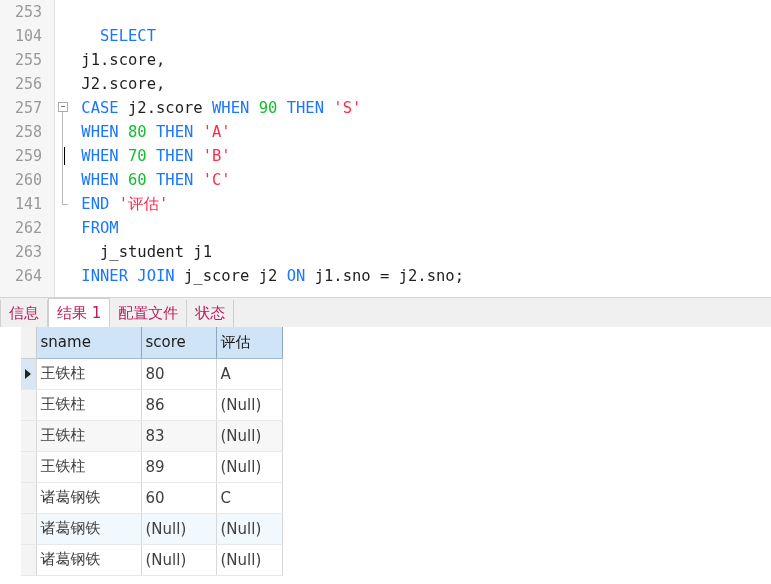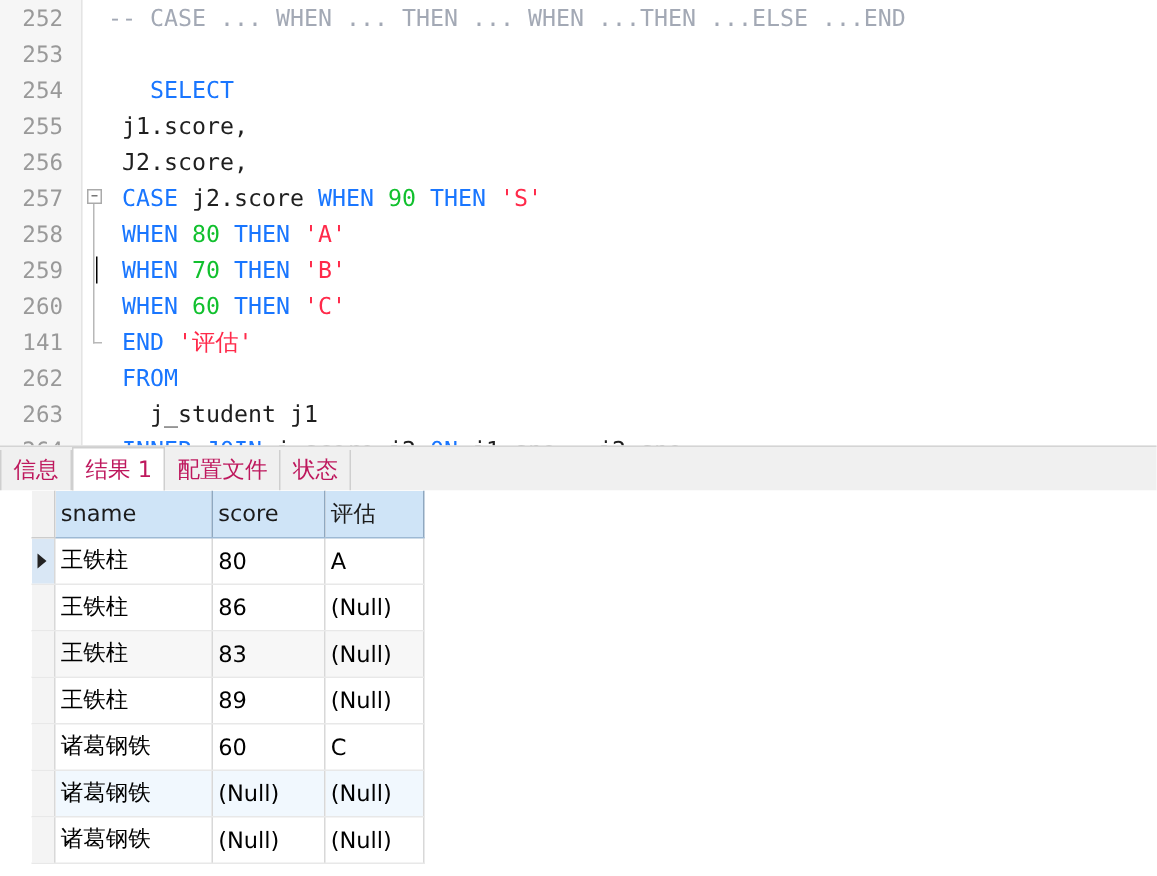--- a/index.html
+++ b/index.html
@@ -178,21 +178,21 @@
   table.rg th, table.rg td {
     height: 31px;
     padding: 0 4px;
     box-sizing: border-box;
     border-right: 1px solid #d8d8d8;
     border-bottom: 1px solid #e8e8e8;
     overflow: hidden;
     white-space: nowrap;
     font-weight: normal;
     text-align: left;
-    color: #000000;
+    color: #404040;
   }
   table.rg thead th {
     background: #cfe4f7;
     border-bottom: 1px solid #9db9d4;
     border-right: 1px solid #8fa8c0;
     color: #1b1b1b;
   }
   table.rg thead th.gut {
     background: #f2f2f2;
     border-right: 1px solid #cccccc;
@@ -221,23 +221,22 @@
   td.null { color: #b7bbc6; margin-left: 33px; }
   tr.tint-gray td:not(.gut) { background: #f7f7f7; }
   tr.tint-blue td:not(.gut) { background: #f1f8fe; }
 </style>
 </head>
 <body>
 
 <div id="editor">
   <div id="gutter-bg"></div>
   <div id="code-lines">
-      <div class="code-line"><span class="ln">252</span><span class="code-text"><span class="cmt">-- CASE ... WHEN ... THEN ... WHEN ...THEN ...ELSE ...END</span></span></div>
       <div class="code-line"><span class="ln">253</span><span class="code-text"></span></div>
-      <div class="code-line"><span class="ln">254</span><span class="code-text"><span class="plain">   </span><span class="kw">SELECT</span></span></div>
+      <div class="code-line"><span class="ln">104</span><span class="code-text"><span class="plain">   </span><span class="kw">SELECT</span></span></div>
       <div class="code-line"><span class="ln">255</span><span class="code-text"><span class="plain"> j1.score,</span></span></div>
       <div class="code-line"><span class="ln">256</span><span class="code-text"><span class="plain"> J2.score,</span></span></div>
       <div class="code-line"><span class="ln">257</span><span class="fold"><span class="fold-box"></span><span class="fold-stem top"></span></span><span class="code-text"><span class="plain"> </span><span class="kw">CASE</span><span class="plain"> j2.score </span><span class="kw">WHEN</span><span class="plain"> </span><span class="num">90</span><span class="plain"> </span><span class="kw">THEN</span><span class="plain"> </span><span class="str">'S'</span></span></div>
       <div class="code-line"><span class="ln">258</span><span class="fold"><span class="fold-stem"></span></span><span class="code-text"><span class="plain"> </span><span class="kw">WHEN</span><span class="plain"> </span><span class="num">80</span><span class="plain"> </span><span class="kw">THEN</span><span class="plain"> </span><span class="str">'A'</span></span></div>
       <div class="code-line"><span class="ln">259</span><span class="fold"><span class="fold-stem"></span></span><span class="caret"></span><span class="code-text"><span class="plain"> </span><span class="kw">WHEN</span><span class="plain"> </span><span class="num">70</span><span class="plain"> </span><span class="kw">THEN</span><span class="plain"> </span><span class="str">'B'</span></span></div>
       <div class="code-line"><span class="ln">260</span><span class="fold"><span class="fold-stem"></span></span><span class="code-text"><span class="plain"> </span><span class="kw">WHEN</span><span class="plain"> </span><span class="num">60</span><span class="plain"> </span><span class="kw">THEN</span><span class="plain"> </span><span class="str">'C'</span></span></div>
       <div class="code-line"><span class="ln">141</span><span class="fold"><span class="fold-end"></span></span><span class="code-text"><span class="plain"> </span><span class="kw">END</span><span class="plain"> </span><span class="str">'评估'</span></span></div>
       <div class="code-line"><span class="ln">262</span><span class="code-text"><span class="plain"> </span><span class="kw">FROM</span></span></div>
       <div class="code-line"><span class="ln">263</span><span class="code-text"><span class="plain">   j_student j1</span></span></div>
       <div class="code-line"><span class="ln">264</span><span class="code-text"><span class="plain"> </span><span class="kw">INNER JOIN</span><span class="plain"> j_score j2 </span><span class="kw">ON</span><span class="plain"> j1.sno = j2.sno;</span></span></div>

